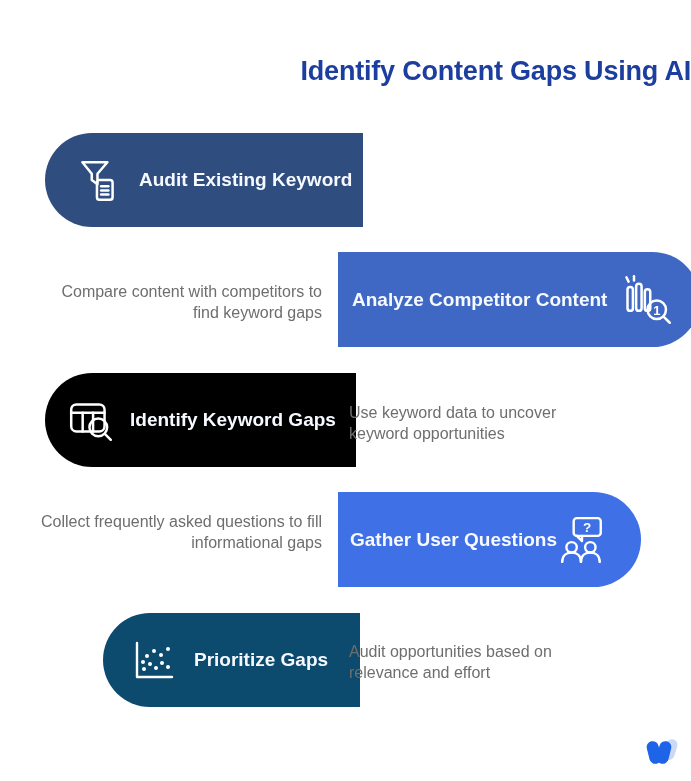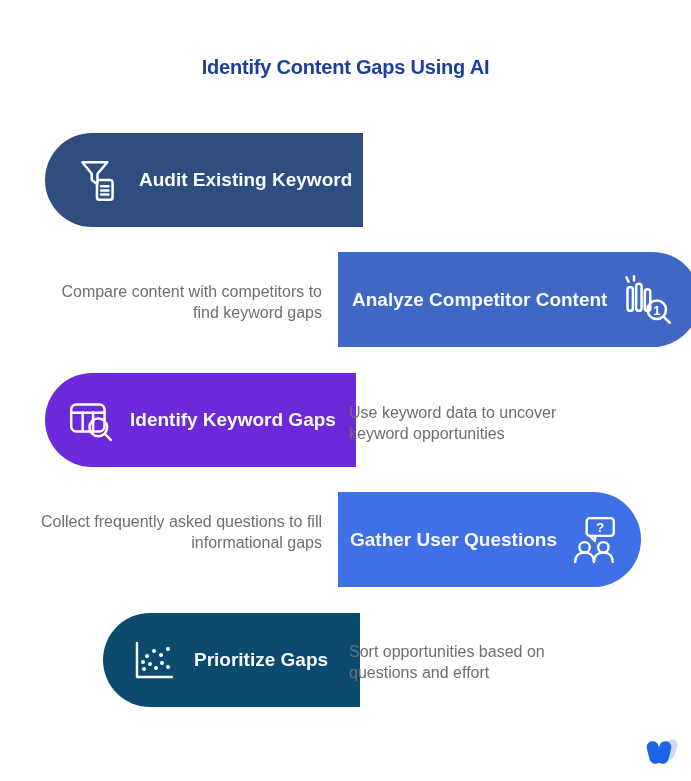--- a/index.html
+++ b/index.html
@@ -1,39 +1,39 @@
 <!DOCTYPE html>
 <html><head>
 <meta charset="utf-8">
 <style>
   html,body{margin:0;padding:0;}
   body{font-family:"Liberation Sans", sans-serif; background:#ffffff;}
   .canvas{position:relative; width:691px; height:781px; background:#ffffff; overflow:hidden;}
 
-  .title{position:absolute; left:0; top:56px; width:691px; text-align:center;
-         font-size:20px; font-weight:800; color:#1b3e9f; letter-spacing:-0.2px;}
+  .title{position:absolute; left:0; top:56px; width:691px; text-align:right;
+         font-size:27px; font-weight:800; color:#1b3e9f; letter-spacing:-0.2px;}
 
   .pill{position:absolute; height:94px; display:flex; align-items:center; color:#ffffff;}
   .pill.round-left{border-radius:47px 0 0 47px;}
   .pill.round-right{border-radius:0 47.5px 47.5px 0;}
   .pill-label{font-size:19px; font-weight:700; color:#f6f9ff; white-space:nowrap;}
   .pill-icon{flex:0 0 auto; display:flex; align-items:center; justify-content:center;}
   .pill-icon svg{display:block;}
 
   .desc{position:absolute; font-size:16px; line-height:1.32; color:#6e6e6e;}
   .desc.align-right{text-align:right;}
 
   
   #pill-1{left:45px;  top:133px; width:290px; padding-left:28px; gap:16px;}
   #desc-1{left:349px; top:160px; width:282px;}
   #pill-2{left:338px; top:252px; width:348px; height:95px; padding-left:14px; gap:14px;}
   #desc-2{left:54px;  top:281px; width:268px;}
   #pill-3{left:45px;  top:373px; width:290px; padding-left:21px; gap:14px;}
   #desc-3{left:349px; top:402px; width:220px;}
-  #pill-4{left:338px; top:492px; width:291px; height:95px; padding-left:12px; gap:13px;}
+  #pill-4{left:338px; top:492px; width:291px; height:95px; padding-left:12px; }
   #desc-4{left:10px;  top:511px; width:312px;}
   #pill-5{left:103px; top:613px; width:232px; padding-left:25px; gap:18px;}
   #desc-5{left:349px; top:641px; width:220px;}
 
   .logo{position:absolute; right:11px; bottom:13px; width:36px; height:32px;}
 </style>
 </head>
 <body>
 
 <div class="canvas">
@@ -63,21 +63,21 @@
         <rect x="14" y="9" width="5" height="25" rx="2.5"></rect>
         <rect x="22" y="14" width="5" height="20" rx="2.5"></rect>
         <circle cx="33" cy="33" r="8.5"></circle>
         <line x1="39.5" y1="39.5" x2="45" y2="45"></line>
         <text x="33" y="37.5" font-size="12" font-weight="bold" fill="#ffffff" stroke="none" text-anchor="middle" font-family="Liberation Sans, sans-serif">1</text>
       </svg>
     </span>
   </div>
   <div class="desc align-right" id="desc-2">Compare content with competitors to find keyword gaps</div>
 
-  <div class="pill round-left" id="pill-3" style="background: #6d28d9;">
+  <div class="pill round-left" id="pill-3" style="background: #000000;">
     <span class="pill-icon">
       <svg width="50" height="50" viewBox="0 0 48 48" fill="none" stroke="#ffffff" stroke-width="2.4" stroke-linecap="round" stroke-linejoin="round">
         <rect x="5" y="9" width="32" height="26" rx="5"></rect>
         <line x1="5" y1="17" x2="37" y2="17"></line>
         <line x1="16" y1="17" x2="16" y2="35"></line>
         <line x1="26" y1="17" x2="26" y2="35"></line>
         <circle cx="31" cy="31" r="8.5"></circle>
         <line x1="37.5" y1="37.5" x2="43" y2="43"></line>
       </svg>
     </span>
@@ -114,21 +114,21 @@
           <circle cx="19" cy="20" r="2"></circle>
           <circle cx="26" cy="15" r="2"></circle>
           <circle cx="33" cy="19" r="2"></circle>
           <circle cx="40" cy="13" r="2"></circle>
           <circle cx="15" cy="26" r="2"></circle>
         </g>
       </svg>
     </span>
     <span class="pill-label">Prioritize Gaps</span>
   </div>
-  <div class="desc" id="desc-5">Sort opportunities based on questions and effort</div>
+  <div class="desc" id="desc-5">Audit opportunities based on relevance and effort</div>
 
   <div class="logo">
     <svg width="36" height="32" viewBox="0 0 36 32">
       <rect x="21" y="3" width="11" height="21" rx="5.5" fill="#c9d9f6" transform="rotate(18 26.5 13.5)"></rect>
       <rect x="4" y="5" width="12" height="23" rx="6" fill="#1e64e9" transform="rotate(-14 10 16.5)"></rect>
       <rect x="14" y="5" width="12" height="23" rx="6" fill="#1e64e9" transform="rotate(14 20 16.5)"></rect>
     </svg>
   </div>
 
 </div>

